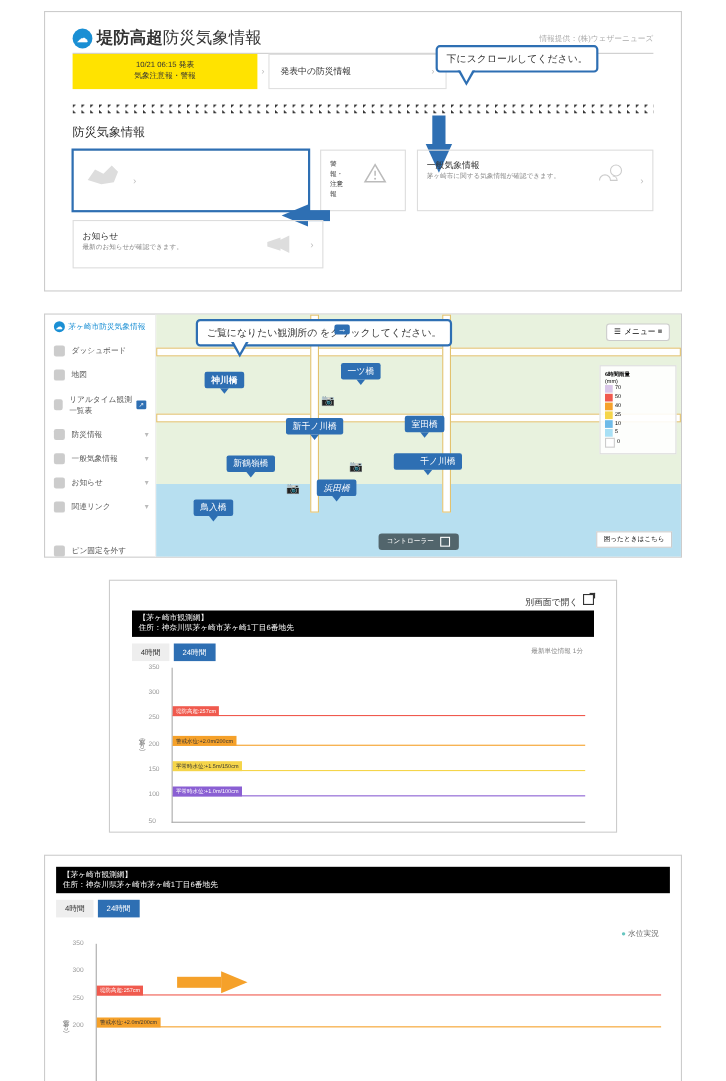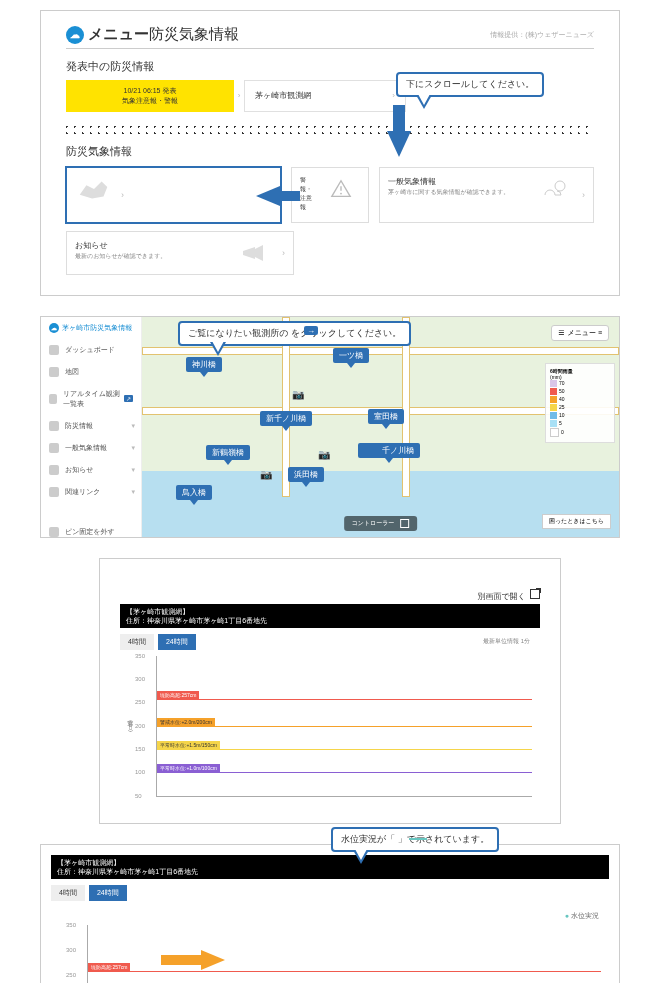--- a/index.html
+++ b/index.html
@@ -70,35 +70,34 @@
   .teal-seg{display:inline-block;width:18px;height:0;border-top:2px solid #67c6c0;vertical-align:middle;}
 </style>
 </head>
 <body>
 
 <div class="panel panel1">
   <div class="logo-row">
     <div class="logo-left">
       <div class="weather-logo">☁</div>
       <div class="logo-text">
-        <b>メニュー</b><span>防災気象情報</span>
+        <b>堤防高超</b><span>防災気象情報</span>
       </div>
     </div>
     <div class="provider">情報提供：(株)ウェザーニューズ</div>
   </div>
 
-  <div class="section-h">発表中の防災情報</div>
   <div class="alert-row">
     <div class="alert-yellow">
       <div>10/21 06:15 発表</div>
       <div>気象注意報・警報</div>
     </div>
     <div style="width:10px;display:flex;align-items:center;justify-content:center;color:#bbb;font-size:8px;">›</div>
     <div class="alert-white">
-      <span>茅ヶ崎市観測網</span>
+      <span>発表中の防災情報</span>
       <span style="color:#bbb;">›</span>
     </div>
 
     <div class="callout" style="left:330px;top:-8px;">
       <span>下にスクロールしてください。</span>
       <div class="callout-tail" style="left:18px;bottom:-14px;"></div>
       <div class="callout-tail-inner" style="left:20px;bottom:-10px;"></div>
     </div>
   </div>
 
@@ -222,28 +221,28 @@
       <span>ご覧になりたい観測所の       をクリックしてください。</span>
       <span style="position:absolute;left:124px;top:3px;background:#2e6fb3;color:#fff;font-size:8px;padding:0 3px;border-radius:2px;">→</span>
       <div class="callout-tail" style="left:30px;bottom:-12px;"></div>
       <div class="callout-tail-inner" style="left:32px;bottom:-8px;"></div>
     </div>
     <div class="menu-pill">
       <span>☰</span>
       <span>メニュー ≡</span>
     </div>
 
-    <div class="marker" style="left:44px;top:40px;"><span>神川橋</span></div>
-    <div class="marker" style="left:168px;top:31px;margin-left:23px;"><span>一ツ橋</span></div>
+    <div class="marker" style="left:44px;top:52px;font-weight:bold;"><span>神川橋</span></div>
+    <div class="marker" style="left:168px;top:44px;"><span>一ツ橋</span></div>
     <div class="marker" style="left:118px;top:94px;"><span>新千ノ川橋</span></div>
     <div class="marker" style="left:226px;top:92px;"><span>室田橋</span></div>
     <div class="marker" style="left:64px;top:128px;"><span>新鶴嶺橋</span></div>
     <div class="marker" style="left:216px;top:126px;padding-left:24px;"><span>千ノ川橋</span></div>
     <div class="marker" style="left:34px;top:168px;"><span>鳥入橋</span></div>
-    <div class="marker" style="left:146px;top:150px;"><span>浜田橋</span></div>
+    <div class="marker" style="left:146px;top:150px;font-style:italic;"><span>浜田橋</span></div>
 
     <div style="position:absolute;left:150px;top:72px;font-size:10px;">📷</div>
     <div style="position:absolute;left:176px;top:132px;font-size:10px;">📷</div>
     <div style="position:absolute;left:118px;top:152px;font-size:10px;">📷</div>
 
     <div class="map-legend">
       <div style="font-weight:bold;">6時間雨量</div>
       <div>(mm)</div>
       <div class="legend-row">
           <div class="legend-sq" style="background:#d9c6e8;"></div>
@@ -276,21 +275,21 @@
     </div>
 
     <div class="controller-bar">
       <span>コントローラー</span>
       <span style="border:1px solid #fff;width:7px;height:7px;"></span>
     </div>
     <div class="mini-help"><span>困ったときはこちら</span></div>
   </div>
 </div>
 
-<div class="panel" style="padding:26px 20px;width:420px;margin-left:auto;margin-right:auto;">
+<div class="panel" style="padding:8px 20px;width:420px;margin-left:auto;margin-right:auto;">
   <div class="open-new">
     <span>別画面で開く</span>
     <span class="ext-icon"></span>
   </div>
   <div class="chart-header">
     <div>【茅ヶ崎市観測網】</div>
     <div>住所：神奈川県茅ヶ崎市茅ヶ崎1丁目6番地先</div>
   </div>
   <div style="display:flex;justify-content:space-between;align-items:center;">
     <div class="tab-bar">
@@ -356,25 +355,19 @@
           <span class="lbl" style="background:#f5a12a;color:#333;">警戒水位:+2.0m/200cm</span>
         </div>
 
       <svg style="position:absolute;left:0;top:0;width:100%;height:100%;">
         <polyline points="0,137 60,137 120,137 180,137 240,137 300,133 360,135 420,136 480,137" fill="none" stroke="#67c6c0" stroke-width="2"></polyline>
       </svg>
 
     </div>
   </div>
 
-  <div class="callout" style="left:290px;top:-18px;">
-    <span>水位実況が「      」で示されています。</span>
-    <span class="teal-seg" style="position:absolute;left:76px;top:9px;"></span>
-    <div class="callout-tail" style="left:20px;bottom:-14px;"></div>
-    <div class="callout-tail-inner" style="left:22px;bottom:-10px;"></div>
-  </div>
 
   <div style="position:absolute;left:120px;top:105px;display:flex;align-items:center;transform:rotate(180deg);">
     <div class="arrow-left" style="border-right-color:#f5a12a;"></div>
     <div class="arrow-left-stem" style="background:#f5a12a;width:40px;"></div>
   </div>
 
 </div>
 
 </body></html>

